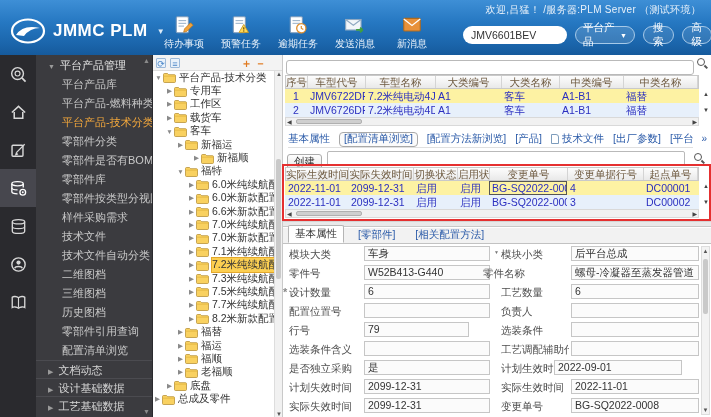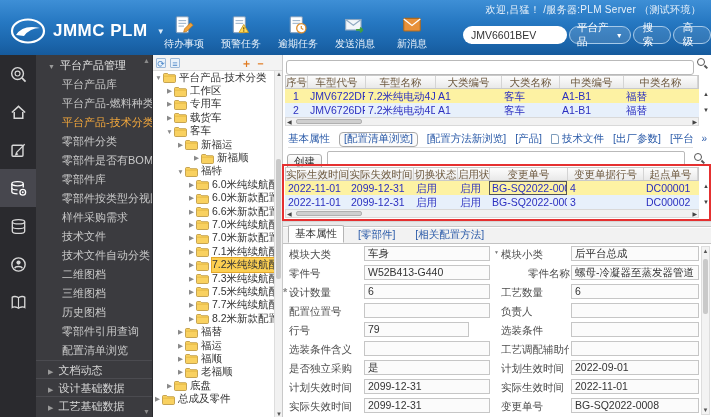--- a/index.html
+++ b/index.html
@@ -11,21 +11,21 @@
        background:linear-gradient(180deg,#3e8fd6 0%,#2678c2 40%,#1b65ab 80%,#155a9c 100%)}
   .welcome{position:absolute;right:10px;top:3px;font-size:10px;color:#e8f1fa;letter-spacing:.3px}
   .logo{position:absolute;left:10px;top:16px;display:flex;align-items:center;gap:7px;cursor:pointer}
   .logo-badge{width:36px;height:30px}
   .logo-title{font-size:17px;font-weight:bold;color:#fff;letter-spacing:.5px}
   .logo-caret{font-size:8px;color:#dcebf8;margin-left:2px}
   .hdr-toolbar{position:absolute;left:162px;top:14px;display:flex;gap:13px}
   .tb-item{width:44px;text-align:center;cursor:pointer}
   .tbi{display:block;width:22px;height:22px;margin:0 auto}
   .tb-label{display:block;font-size:10px;color:#e8f1fa;margin-top:1px;white-space:nowrap}
-  .hdr-search{position:absolute;left:463px;top:26px;display:flex;align-items:flex-end;gap:2px}
+  .hdr-search{position:absolute;left:463px;top:26px;display:flex;align-items:flex-end;gap:8px}
   .hsearch-input{width:104px;height:18px;border:none;border-radius:9px;padding:0 8px;font-size:10.5px;color:#333;background:#fff;outline:none}
   .scope{height:18px;min-width:60px;border:1px solid #a6c9e8;border-radius:9px;background:rgba(255,255,255,.14);
          color:#fff;font-size:10.5px;display:flex;align-items:center;justify-content:center;gap:4px;padding:0 7px;cursor:pointer}
   .scope .car{font-size:7px}
   .pillbtn{height:18px;border:1px solid #a6c9e8;border-radius:9px;background:rgba(255,255,255,.1);
            color:#fff;font-size:10.5px;padding:0 9px;display:flex;align-items:center;cursor:pointer}
 
   
   .rail{position:absolute;left:0;top:55px;width:36px;bottom:0;background:#2a2a2e}
   .rail-item{width:36px;height:38px;display:flex;align-items:center;justify-content:center;cursor:pointer}
@@ -301,31 +301,31 @@
           <span class="tlabel">平台产品-技术分类</span>
         </div>
         <div class="tnode" style="padding-left: 12px;">
           <span class="tarrow">▶</span>
           <span class="tfolder">
             <svg width="13" height="11" viewBox="0 0 13 11">
               <path d="M.5 2.5 c0-.6.4-1 1-1 h3 l1.2 1.2 h5.8 c.6 0 1 .4 1 1 v5.8 c0 .6-.4 1-1 1 h-10 c-.6 0-1-.4-1-1 Z" fill="#f9d160" stroke="#b8923a" stroke-width=".8"></path>
               <path d="M.5 4.2 h12" stroke="#e3b740" stroke-width=".8"></path>
             </svg>
           </span>
+          <span class="tlabel">专用车</span>
+        </div>
+        <div class="tnode" style="padding-left: 12px;">
+          <span class="tarrow">▶</span>
+          <span class="tfolder">
+            <svg width="13" height="11" viewBox="0 0 13 11">
+              <path d="M.5 2.5 c0-.6.4-1 1-1 h3 l1.2 1.2 h5.8 c.6 0 1 .4 1 1 v5.8 c0 .6-.4 1-1 1 h-10 c-.6 0-1-.4-1-1 Z" fill="#f9d160" stroke="#b8923a" stroke-width=".8"></path>
+              <path d="M.5 4.2 h12" stroke="#e3b740" stroke-width=".8"></path>
+            </svg>
+          </span>
           <span class="tlabel">工作区</span>
-        </div>
-        <div class="tnode" style="padding-left: 12px;">
-          <span class="tarrow">▶</span>
-          <span class="tfolder">
-            <svg width="13" height="11" viewBox="0 0 13 11">
-              <path d="M.5 2.5 c0-.6.4-1 1-1 h3 l1.2 1.2 h5.8 c.6 0 1 .4 1 1 v5.8 c0 .6-.4 1-1 1 h-10 c-.6 0-1-.4-1-1 Z" fill="#f9d160" stroke="#b8923a" stroke-width=".8"></path>
-              <path d="M.5 4.2 h12" stroke="#e3b740" stroke-width=".8"></path>
-            </svg>
-          </span>
-          <span class="tlabel">专用车</span>
         </div>
         <div class="tnode" style="padding-left: 12px;">
           <span class="tarrow">▶</span>
           <span class="tfolder">
             <svg width="13" height="11" viewBox="0 0 13 11">
               <path d="M.5 2.5 c0-.6.4-1 1-1 h3 l1.2 1.2 h5.8 c.6 0 1 .4 1 1 v5.8 c0 .6-.4 1-1 1 h-10 c-.6 0-1-.4-1-1 Z" fill="#f9d160" stroke="#b8923a" stroke-width=".8"></path>
               <path d="M.5 4.2 h12" stroke="#e3b740" stroke-width=".8"></path>
             </svg>
           </span>
           <span class="tlabel">载货车</span>
@@ -669,21 +669,21 @@
         <span class="dtab">[相关配置方法]</span>
       </div>
 
     <div class="form" id="form">
         <div class="flabel" style="left: 6px; top: 4px; width: 74px;">模块大类</div>
         <div class="finput" style="left: 81px; top: 2px; width: 126px;">车身</div>
         <div class="flabel" style="left: 218px; top: 4px; width: 68px;">模块小类</div>
         <div class="finput" style="left: 288px; top: 2px; width: 128px;">后平台总成</div>
         <div class="flabel" style="left: 6px; top: 23px; width: 74px;">零件号</div>
         <div class="finput" style="left: 81px; top: 21px; width: 126px;">W52B413-G440</div>
-        <div class="flabel" style="left: 219px; top: 23px; width: 68px; text-align: right;">零件名称</div>
+        <div class="flabel" style="left: 200px; top: 23px; width: 68px;">零件名称</div>
         <div class="finput" style="left: 288px; top: 21px; width: 128px;">螺母-冷凝器至蒸发器管道</div>
         <span class="req" style="left: 0px; top: 42px;">*</span>
         <div class="flabel" style="left: 6px; top: 42px; width: 74px;">设计数量</div>
         <div class="finput" style="left: 81px; top: 40px; width: 126px;">6</div>
         <div class="flabel" style="left: 218px; top: 42px; width: 68px;">工艺数量</div>
         <div class="finput" style="left: 288px; top: 40px; width: 128px;">6</div>
         <div class="flabel" style="left: 6px; top: 61px; width: 74px;">配置位置号</div>
         <div class="finput" style="left: 81px; top: 59px; width: 126px;"></div>
         <div class="flabel" style="left: 218px; top: 61px; width: 68px;">负责人</div>
         <div class="finput" style="left: 288px; top: 59px; width: 128px;"></div>
@@ -691,21 +691,21 @@
         <div class="finput" style="left: 81px; top: 78px; width: 105px;">79</div>
         <div class="flabel" style="left: 218px; top: 80px; width: 68px;">选装条件</div>
         <div class="finput" style="left: 288px; top: 78px; width: 128px;"></div>
         <div class="flabel" style="left: 6px; top: 99px; width: 74px;">选装条件含义</div>
         <div class="finput" style="left: 81px; top: 97px; width: 126px;"></div>
         <div class="flabel" style="left: 218px; top: 99px; width: 68px;">工艺调配辅助代号</div>
         <div class="finput" style="left: 288px; top: 97px; width: 128px;"></div>
         <div class="flabel" style="left: 6px; top: 118px; width: 74px;">是否独立采购</div>
         <div class="finput" style="left: 81px; top: 116px; width: 126px;">是</div>
         <div class="flabel" style="left: 218px; top: 118px; width: 68px;">计划生效时间</div>
-        <div class="finput" style="left: 288px; top: 116px; width: 128px;">2022-09-01</div>
+        <div class="finput" style="left: 271px; top: 116px; width: 128px;">2022-09-01</div>
         <div class="flabel" style="left: 6px; top: 137px; width: 74px;">计划失效时间</div>
         <div class="finput" style="left: 81px; top: 135px; width: 126px;">2099-12-31</div>
         <div class="flabel" style="left: 218px; top: 137px; width: 68px;">实际生效时间</div>
         <div class="finput" style="left: 288px; top: 135px; width: 128px;">2022-11-01</div>
         <div class="flabel" style="left: 6px; top: 156px; width: 74px;">实际失效时间</div>
         <div class="finput" style="left: 81px; top: 154px; width: 126px;">2099-12-31</div>
         <div class="flabel" style="left: 218px; top: 156px; width: 68px;">变更单号</div>
         <div class="finput" style="left: 288px; top: 154px; width: 128px;">BG-SQ2022-0008</div>
       </div>
     <div class="fscroll">

